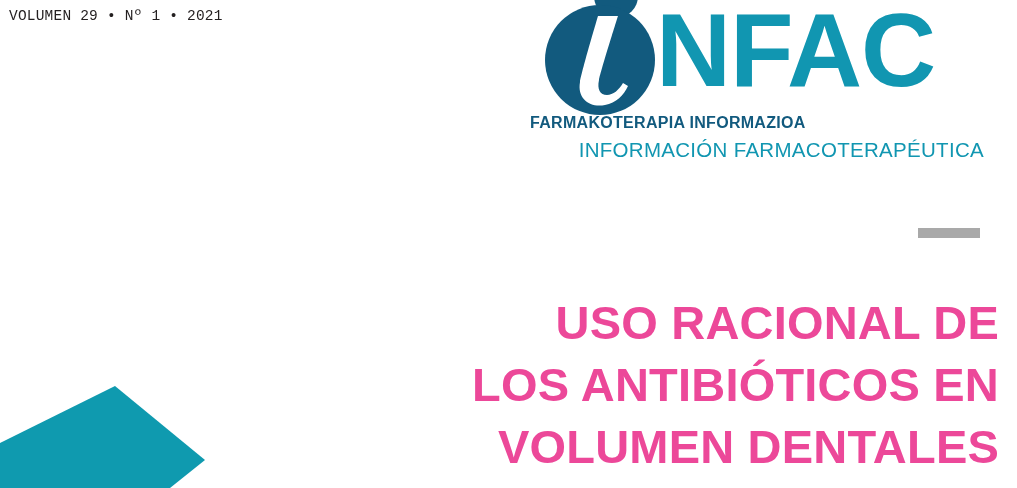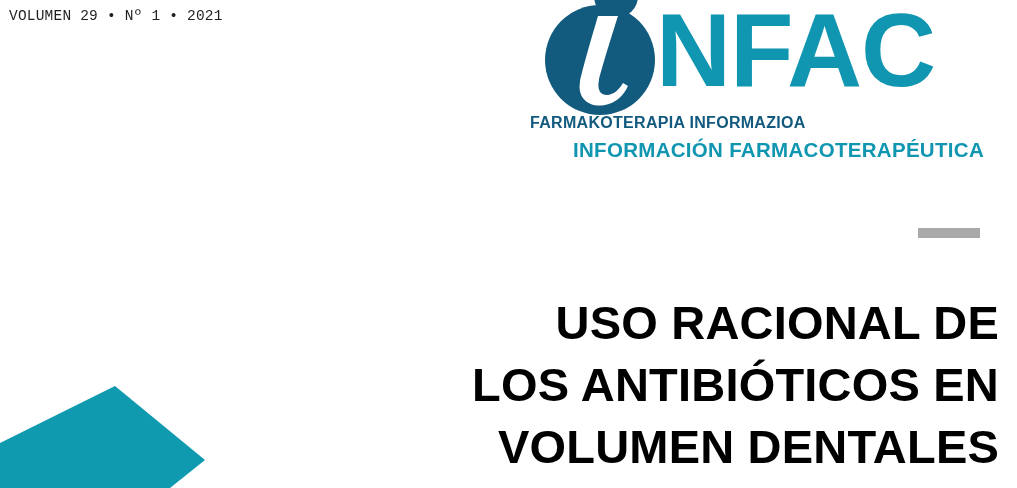--- a/index.html
+++ b/index.html
@@ -80,21 +80,21 @@
   }
   .sub-es {
     position: absolute;
     left: 0;
     top: 152px;
     width: 470px;
     text-align: right;
     padding-right: 16px;
     box-sizing: border-box;
     font-size: 20.5px;
-    font-weight: bold;
+    font-weight: normal;
     letter-spacing: 0.3px;
     color: #1196b1;
     white-space: nowrap;
     font-family: "Liberation Sans", sans-serif;
   }
 
   
   .grey-rule {
     position: absolute;
     left: 918px;
@@ -109,21 +109,21 @@
     position: absolute;
     right: 18px;
     top: 292px;
     text-align: right;
     width: 640px;
   }
   .title-line {
     font-size: 47px;
     line-height: 62px;
     font-weight: bold;
-    color: #000000;
+    color: #ec4899;
     letter-spacing: 0.2px;
     white-space: nowrap;
     font-family: "Liberation Sans", sans-serif;
   }
 
   
   .deco-triangle {
     position: absolute;
     left: 0;
     bottom: 0;

